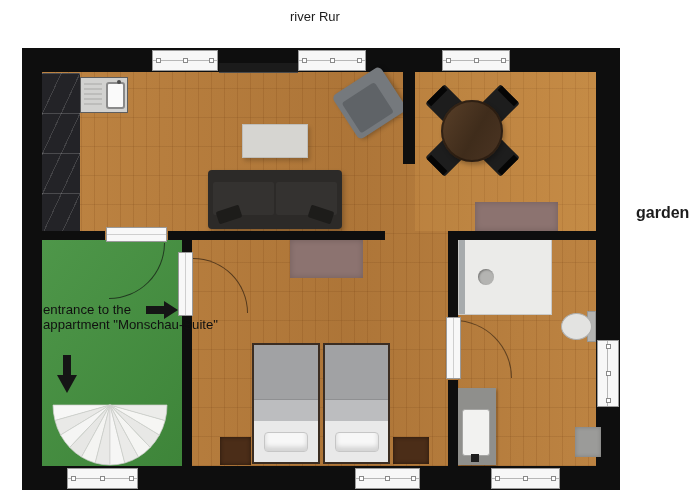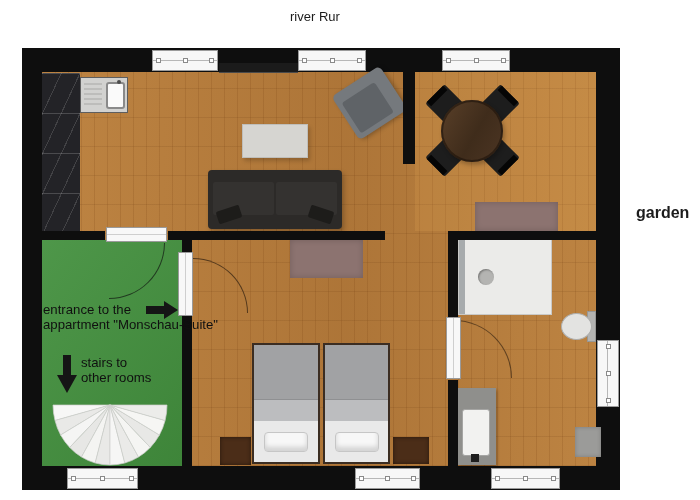--- a/index.html
+++ b/index.html
@@ -214,24 +214,20 @@
     <div>entrance to the</div>
     <div>appartment "Monschau-Suite"</div>
   </div>
   <svg class="arrow-svg" style="left:146px;top:301px;" width="32" height="18" viewBox="0 0 32 18">
     <polygon points="0,5 18,5 18,0 32,9 18,18 18,13 0,13" fill="#151515"></polygon>
   </svg>
 
   <svg class="arrow-svg" style="left:57px;top:355px;" width="20" height="38" viewBox="0 0 20 38">
     <polygon points="6,0 14,0 14,20 20,20 10,38 0,20 6,20" fill="#151515"></polygon>
   </svg>
-  <div class="note" style="left:81px;top:356px;">
-    <div>stairs to</div>
-    <div>other rooms</div>
-  </div>
 
   <svg class="stairs-svg" style="left:50px;top:403px;" width="120" height="63" viewBox="0 0 120 63">
     <g stroke="#cfcfcd" stroke-width="0.7">
       <path d="M60,2 L3,2   A57,60 0 0 0 5,17.5  Z" fill="#f7f7f6"></path>
       <path d="M60,2 L5,17.5 A57,60 0 0 0 10.6,32 Z" fill="#e9e9e7"></path>
       <path d="M60,2 L10.6,32 A57,60 0 0 0 19.7,44.4 Z" fill="#f5f5f4"></path>
       <path d="M60,2 L19.7,44.4 A57,60 0 0 0 31.5,54 Z" fill="#e7e7e5"></path>
       <path d="M60,2 L31.5,54 A57,60 0 0 0 45.2,60 Z" fill="#f4f4f2"></path>
       <path d="M60,2 L45.2,60 A57,60 0 0 0 60,62 Z" fill="#e9e9e7"></path>
       <path d="M60,2 L60,62 A57,60 0 0 0 74.8,60 Z" fill="#f6f6f5"></path>

